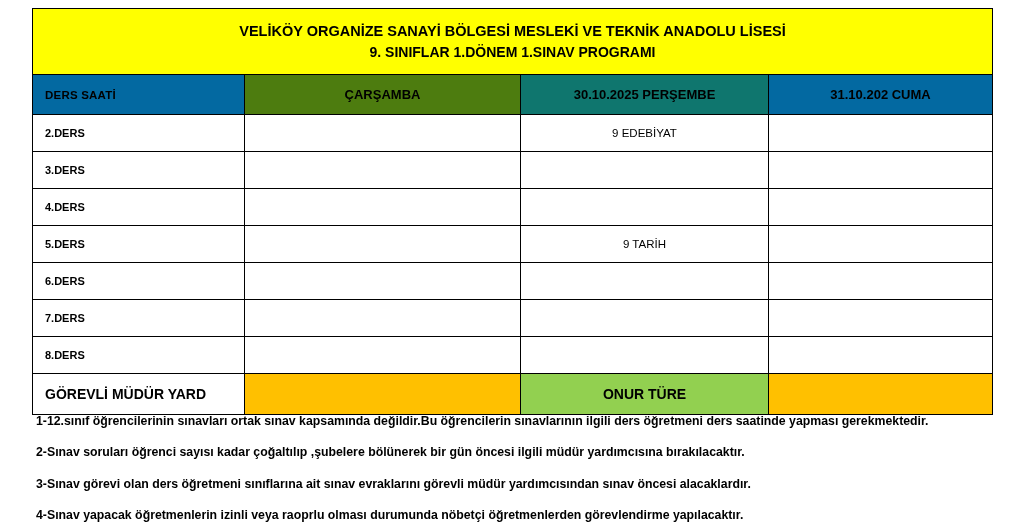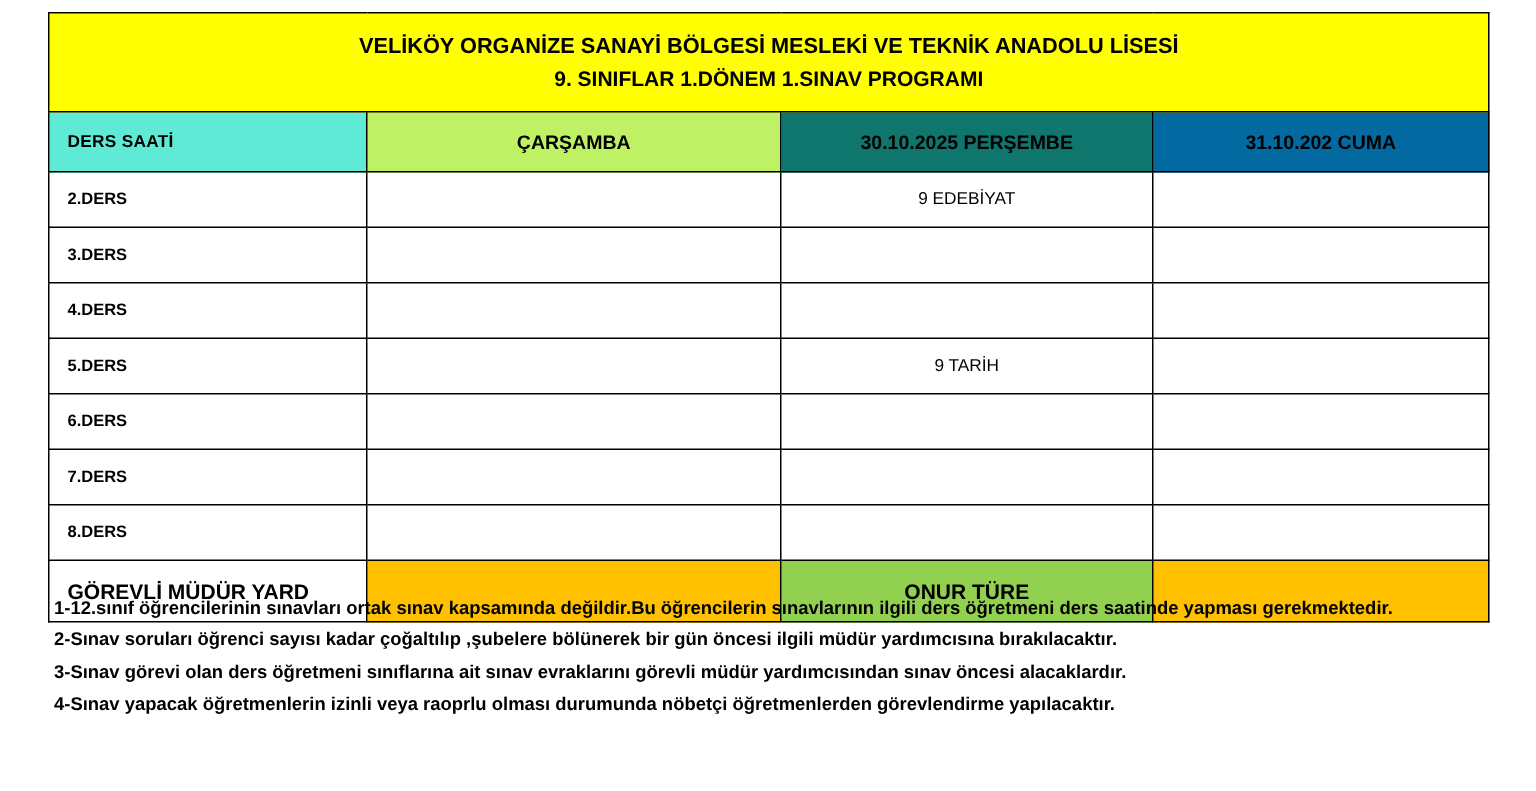--- a/index.html
+++ b/index.html
@@ -49,27 +49,27 @@
     font-size: 14px;
   }
 
   .hdr {
     height: 24px;
     font-weight: bold;
     font-size: 13px;
     text-align: center;
   }
   .hdr-ders {
-    background: #5eead4;
+    background: #0369a1;
     text-align: left;
     padding-left: 7px;
     font-size: 11.5px;
     letter-spacing: .2px;
   }
-  .hdr-yellow { background: #bef264; }
+  .hdr-yellow { background: #4d7c0f; }
   .hdr-green  { background: #0f766e; }
   .hdr-orange { background: #0369a1; }
 
   .row-lesson { height: 37px; }
   .lesson-label {
     font-size: 11px;
     font-weight: bold;
     padding-left: 7px;
     vertical-align: bottom;
     padding-bottom: 3px;
@@ -97,21 +97,21 @@
     font-size: 14px;
   }
 
   .notes {
     position: absolute;
     left: 36px;
     top: 398px;
     width: 950px;
   }
   .notes p {
-    margin: 0 0 6px 0;
+    margin: 16px 0 6px 0;
     font-size: 12.3px;
     font-weight: bold;
     line-height: 1.25;
     color: #000;
   }
 </style>
 </head>
 <body>
 
 <div class="sheet">

